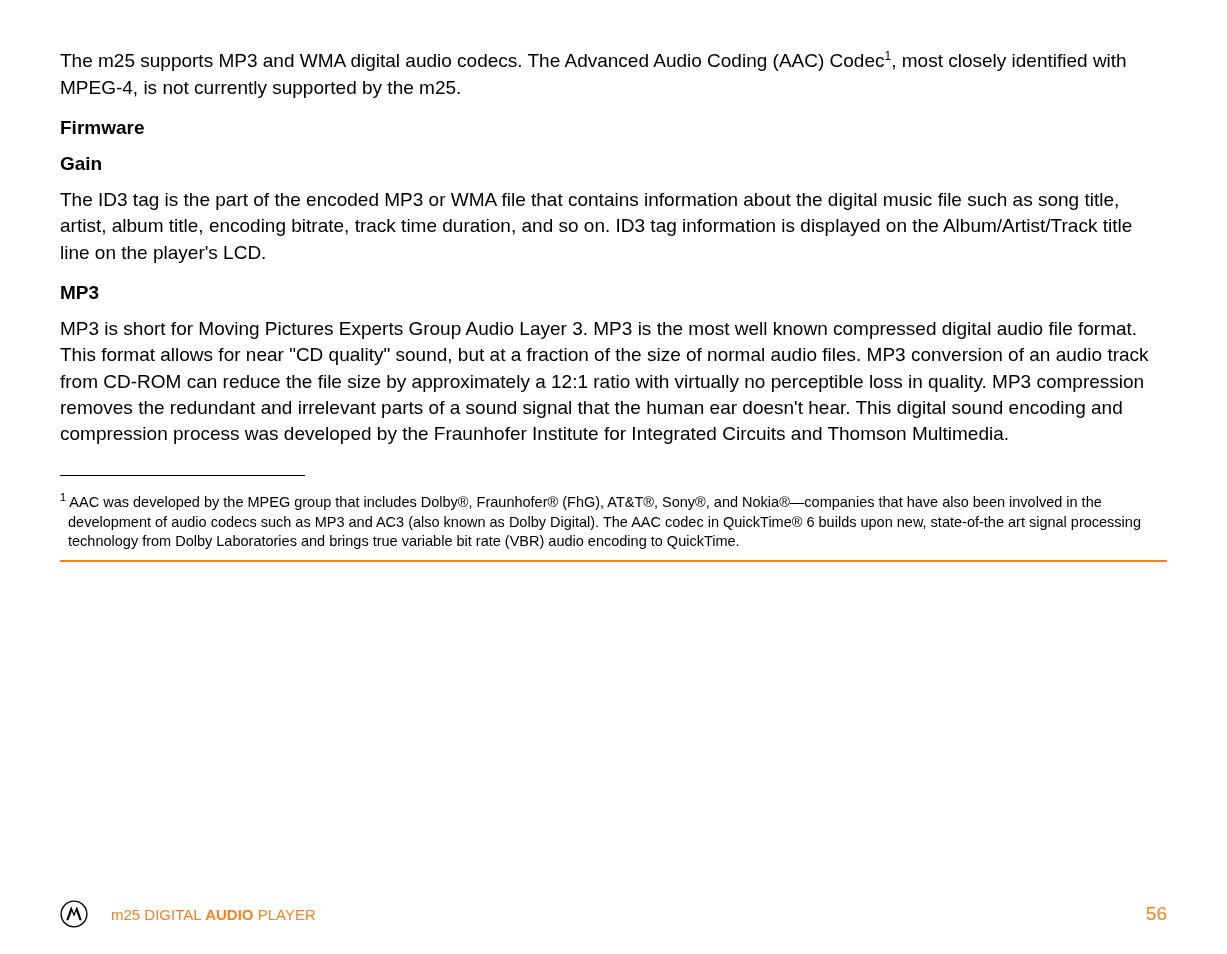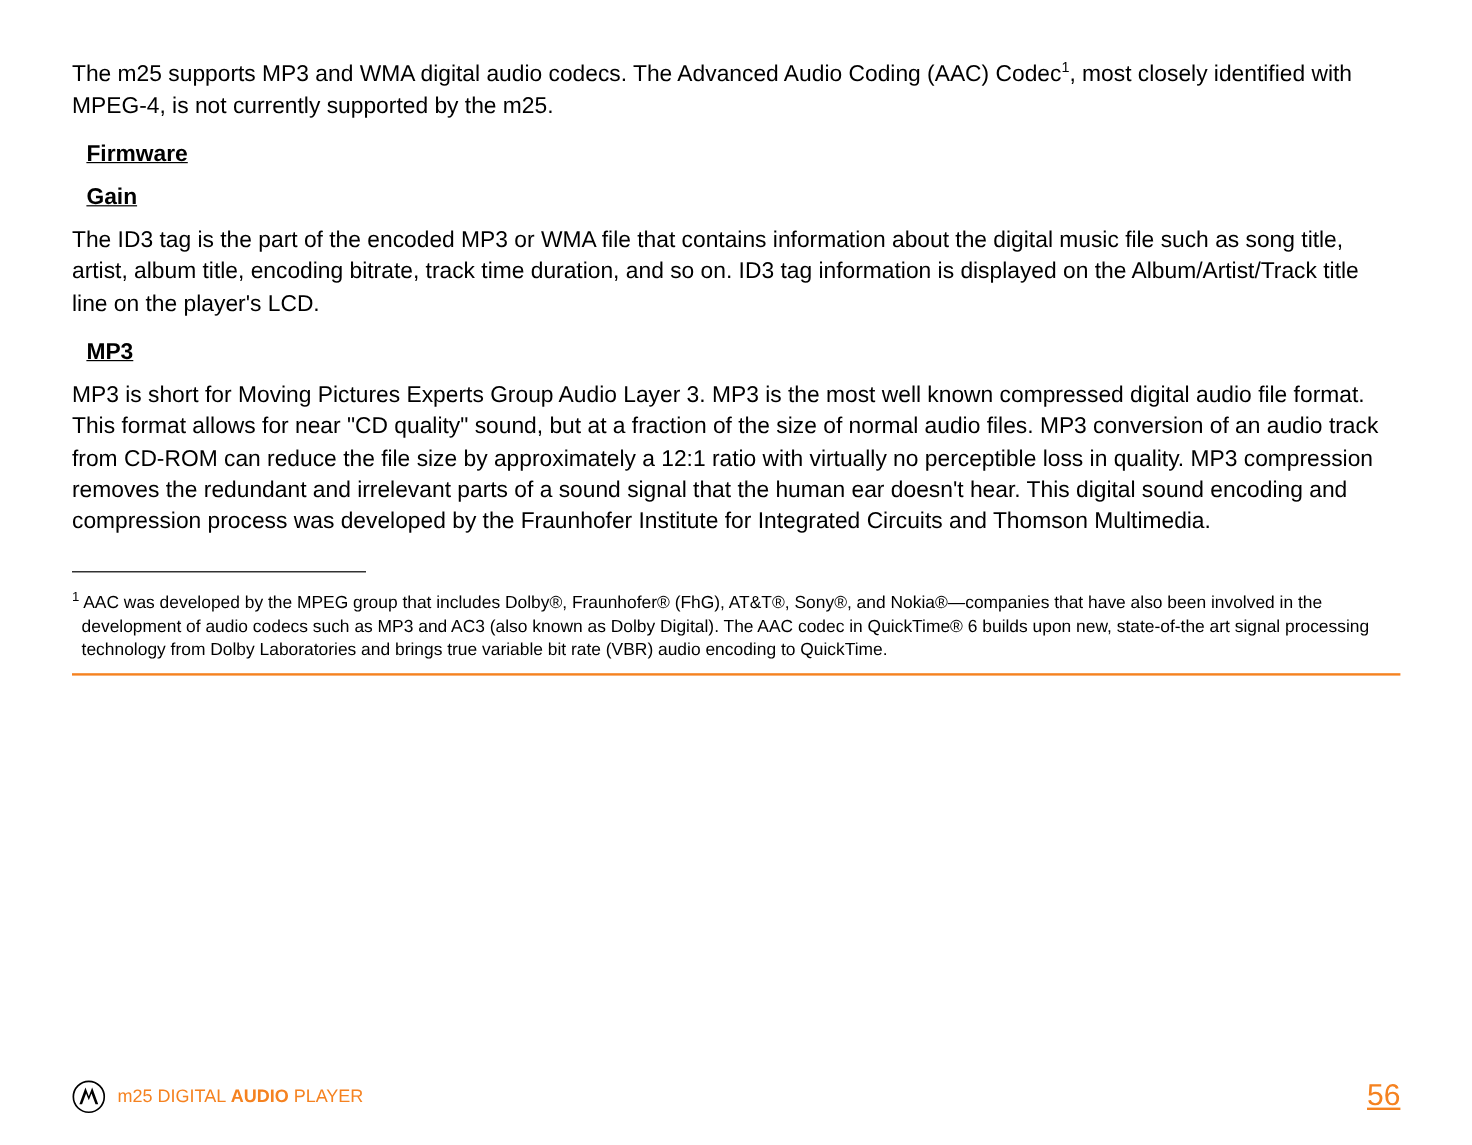--- a/index.html
+++ b/index.html
@@ -15,22 +15,21 @@
   }
   .content {
     font-size: 19px;
     line-height: 1.38;
   }
   p {
     margin: 0 0 14px 0;
   }
   .term-heading {
     font-weight: bold;
-    margin: 10px 0 10px 12px;
-    text-decoration: underline;
+    margin: 10px 0 10px 0;
   }
   sup {
     font-size: 12px;
     vertical-align: super;
   }
   .footnote-rule {
     border: none;
     border-top: 1px solid #000;
     width: 245px;
     margin: 28px 0 14px 0;
@@ -56,38 +55,37 @@
     justify-content: space-between;
     align-items: center;
     position: absolute;
     left: 60px;
     right: 60px;
     bottom: 26px;
   }
   .footer-left {
     display: flex;
     align-items: center;
-    gap: 10px;
+    gap: 23px;
   }
   .moto-logo {
     width: 28px;
     height: 28px;
   }
   .footer-text {
     font-size: 15px;
     color: #f58220;
     font-weight: 500;
   }
   .footer-text .audio {
     font-weight: bold;
   }
   .page-num {
-    font-size: 25px;
+    font-size: 19px;
     color: #f58220;
-    text-decoration: underline;
   }
 </style>
 </head>
 <body>
 
 <div class="content">
 
   <p>
     <span>The m25 supports MP3 and WMA digital audio codecs. The Advanced Audio Coding (AAC) Codec</span><sup>1</sup><span>, most closely identified with MPEG-4, is not currently supported by the m25.</span>
   </p>

